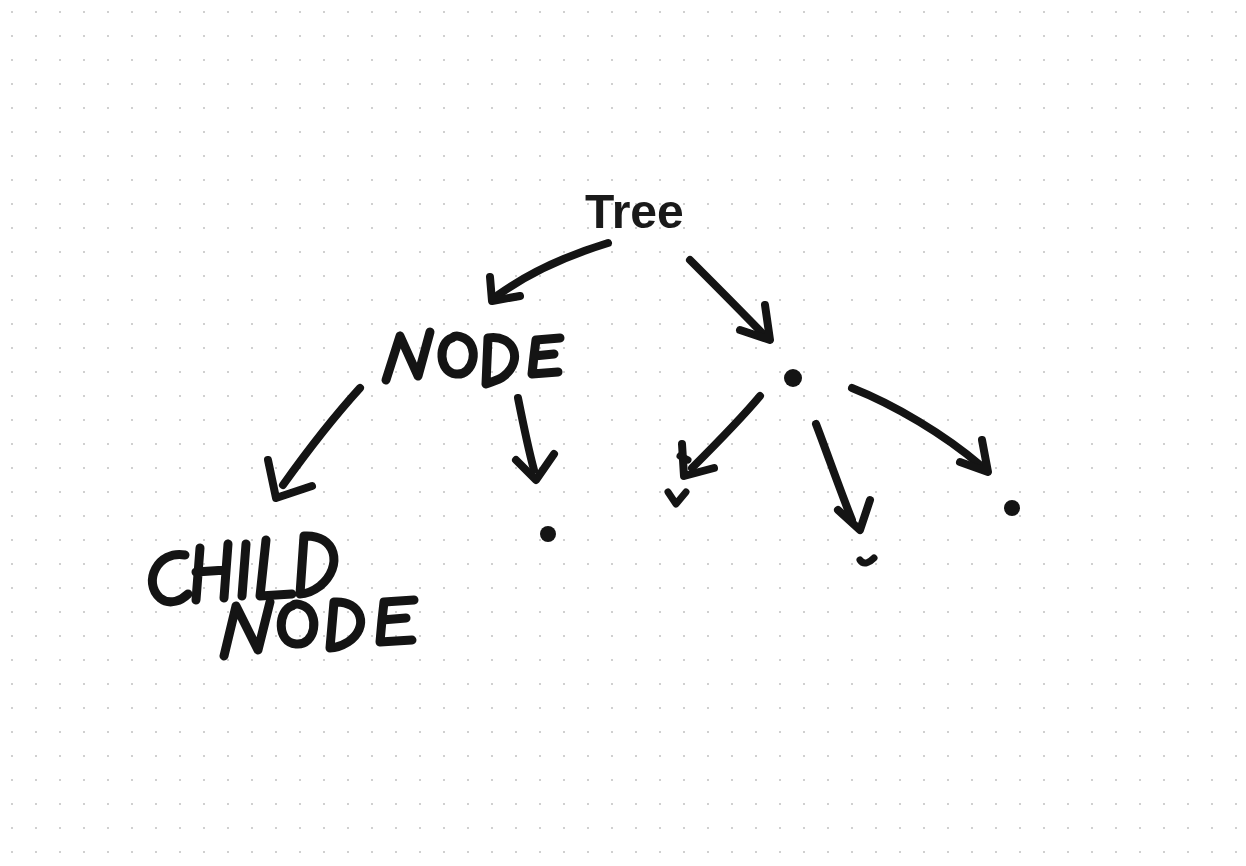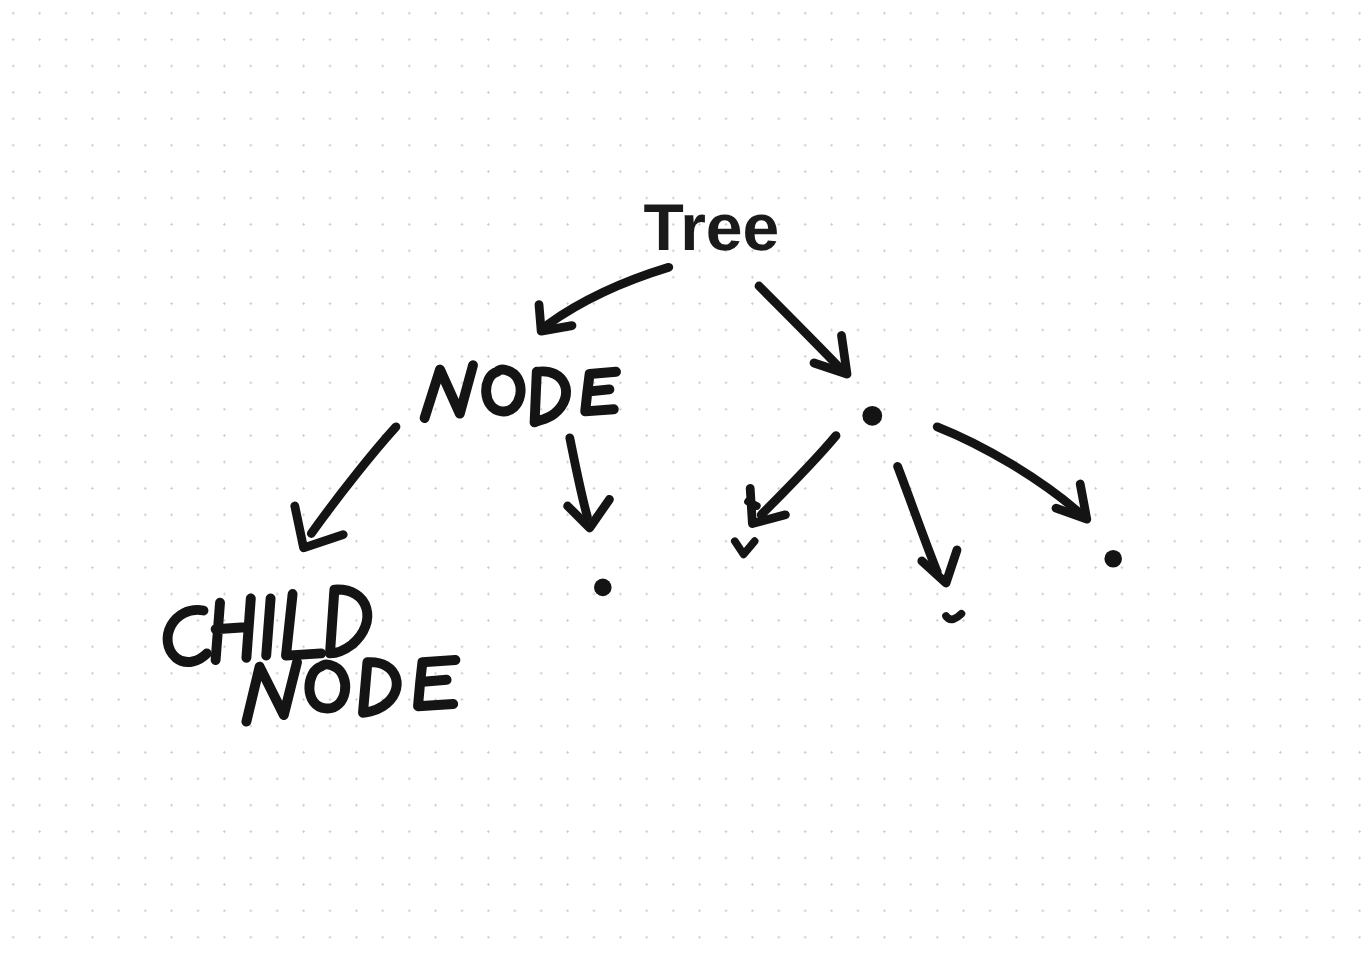--- a/index.html
+++ b/index.html
@@ -14,24 +14,24 @@
       position: relative;
       width: 1246px;
       height: 866px;
       background-image: radial-gradient(circle, #d0d0d0 1.2px, transparent 1.2px);
       background-size: 24px 24px;
       background-position: 0 0;
     }
     .root-label {
       position: absolute;
       font-weight: 700;
-      font-size: 60px;
+      font-size: 48px;
       color: #1a1a1a;
       left: 585px;
-      top: 172px;
+      top: 184px;
     }
     svg.overlay {
       position: absolute;
       left: 0; top: 0;
       width: 1246px;
       height: 866px;
       pointer-events: none;
     }
     svg.overlay path, svg.overlay circle {
       pointer-events: auto;

